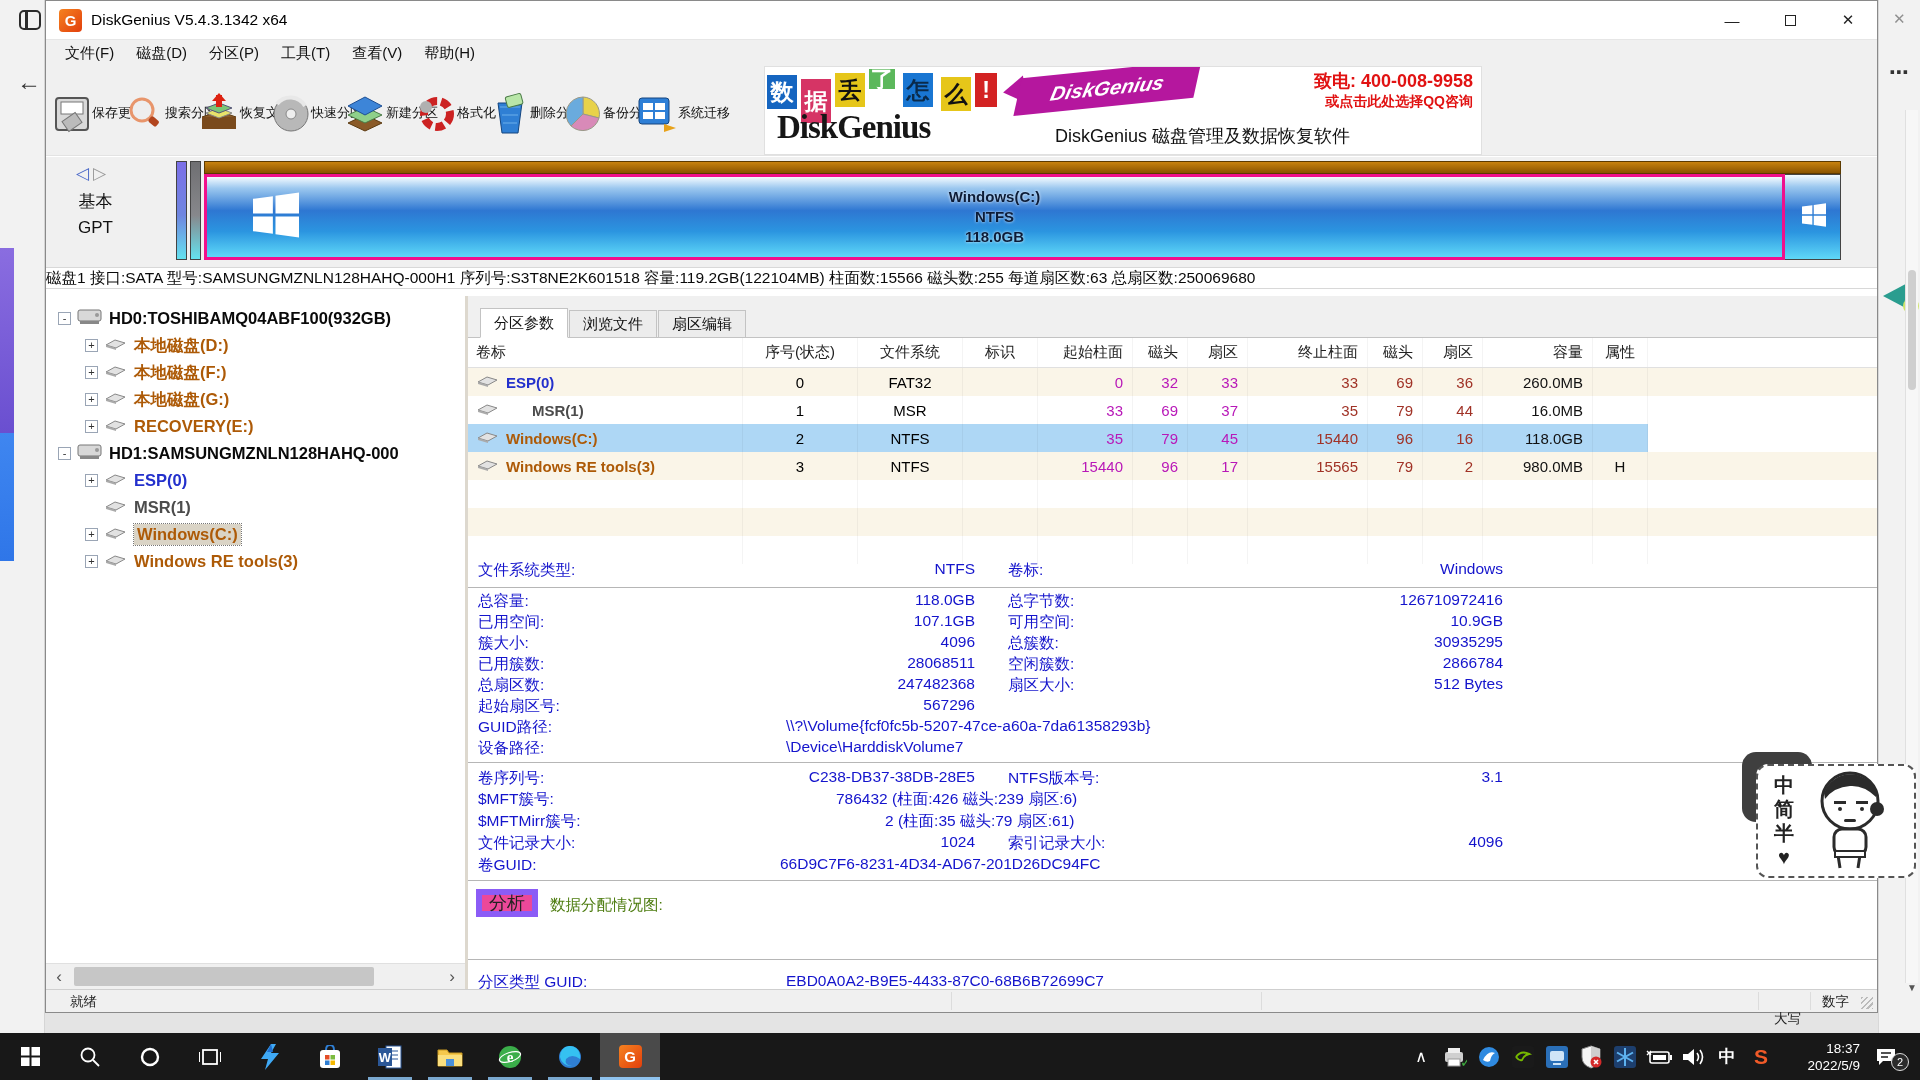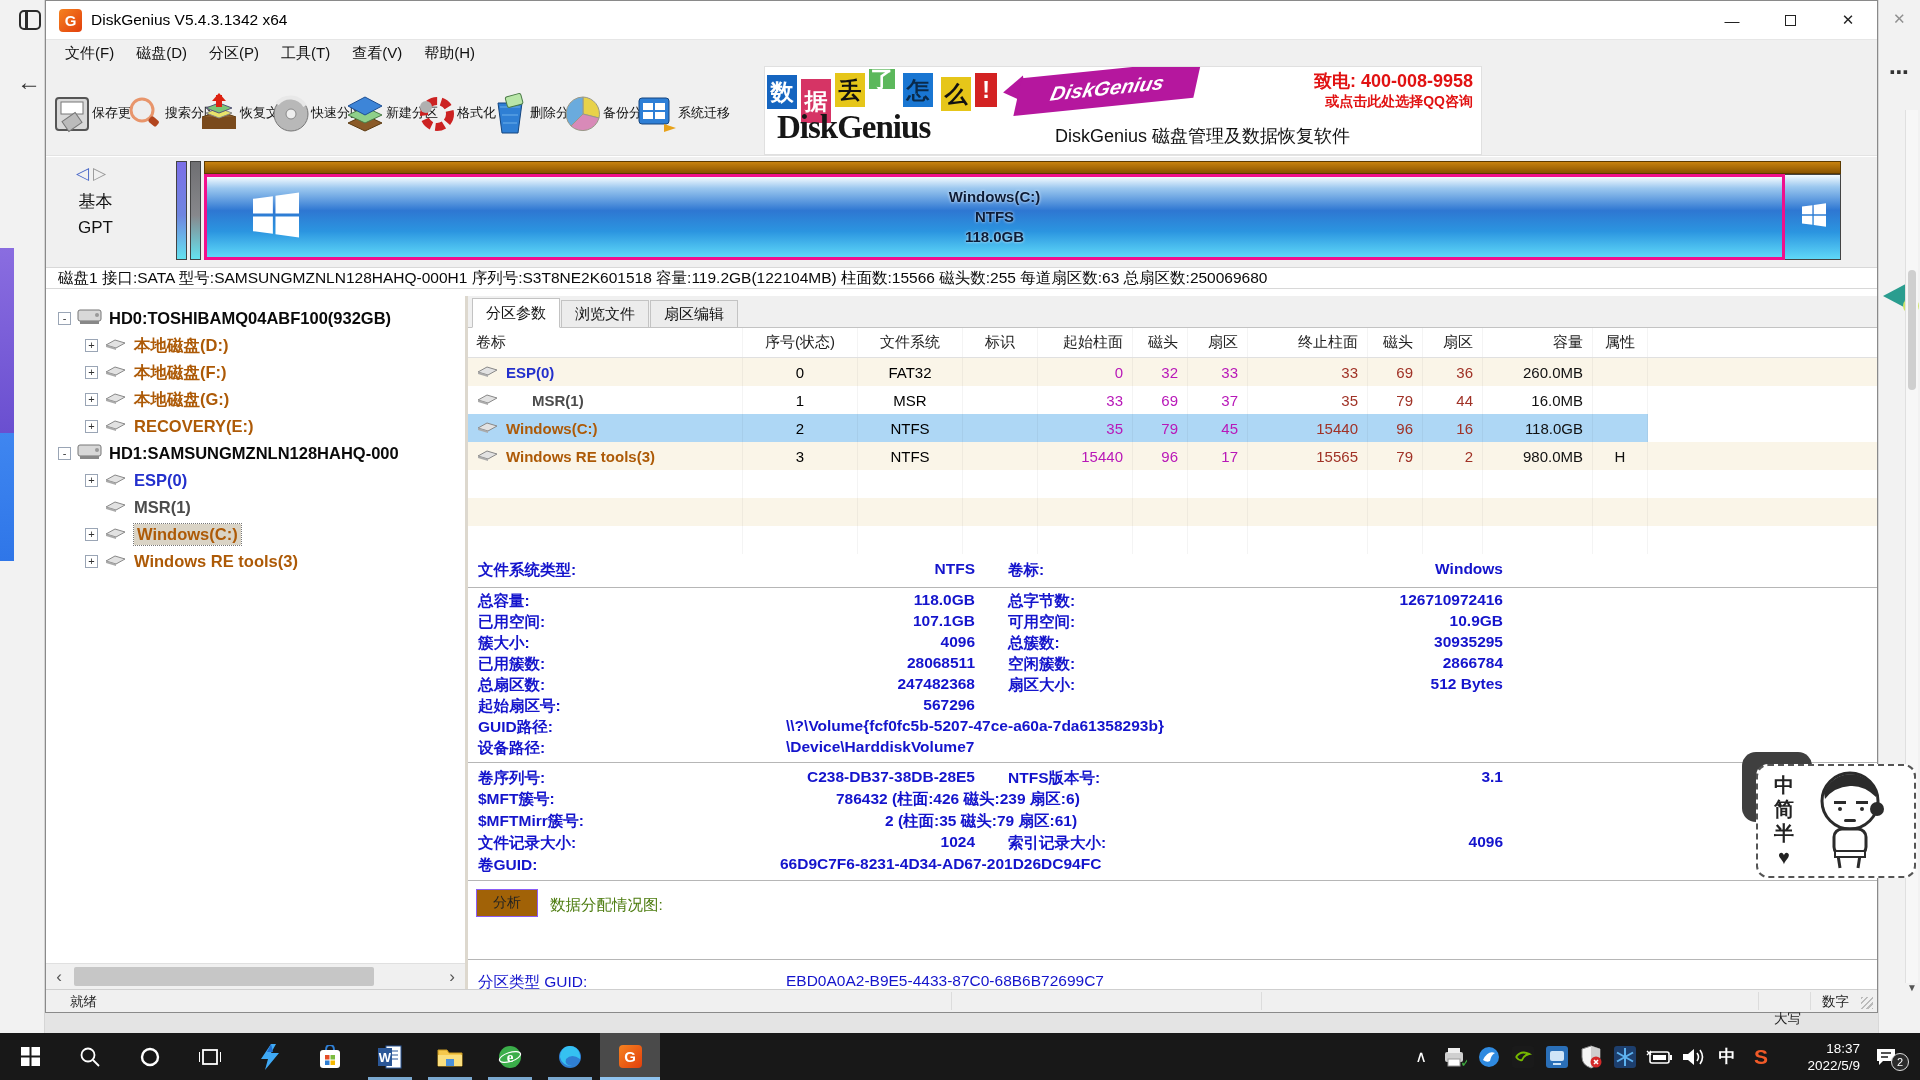--- a/index.html
+++ b/index.html
@@ -64,69 +64,69 @@
 .disk-col { flex:1; display:flex; flex-direction:column; }
 .disk-head { height:13px; background:linear-gradient(180deg,#c8820f,#8a5400); border:1px solid #5c3a00; }
 .part-row { flex:1; display:flex; }
 .p-win { flex:1; border:3px solid #f0108c; position:relative; background:linear-gradient(180deg,#f4fbff 0%,#9cc8ef 14%,#2e77d2 42%,#2b95e0 68%,#5fd8f8 100%); display:flex; align-items:center; justify-content:center; }
 .p-win-text { text-align:center; font-size:15px; font-weight:bold; color:#0c1c38; line-height:20px; text-shadow:0 0 3px rgba(255,255,255,.9); }
 .winlogo-l { position:absolute; left:46px; top:50%; transform:translateY(-50%); }
 .winlogo-r { position:absolute; right:14px; top:50%; transform:translateY(-50%); }
 .p-re { width:56px; border:1px solid #444; border-left:none; position:relative; background:linear-gradient(180deg,#f4fbff 0%,#9cc8ef 14%,#2e77d2 42%,#2b95e0 68%,#5fd8f8 100%); }
 
 
-.disk-info { position:absolute; left:0; top:266px; width:100%; height:22px; background:#fff; border-top:1px solid #d8d8d8; border-bottom:1px solid #d8d8d8; display:flex; align-items:center; padding-left:12px; font-size:15.5px; color:#0a0a0a; }
+.disk-info { position:absolute; left:0; top:266px; width:100%; height:22px; background:#fff; border-top:1px solid #d8d8d8; border-bottom:1px solid #d8d8d8; display:flex; align-items:center; font-size:15.5px; color:#0a0a0a; }
 
 
 .content { position:absolute; left:0; top:295px; right:0; bottom:23px; display:flex; }
 .tree-panel { width:422px; background:#fff; border-right:3px solid #ddd8ce; position:relative; padding-top:9px; }
 .titem { height:27px; display:flex; align-items:center; font-size:16.5px; font-weight:bold; white-space:nowrap; }
 .exp { width:13px; height:13px; border:1px solid #9aa5b5; background:#fff; color:#333; font-size:11px; line-height:10px; text-align:center; margin-right:6px; flex:none; font-weight:normal; }
 .ind0 { padding-left:12px; } .ind1 { padding-left:39px; }
 .tico { margin-right:7px; flex:none; }
 .c-black{color:#0a0a0a;} .c-brown{color:#ad5a07;} .c-blue{color:#2330cc;} .c-gray{color:#4c4c4c;gap:26px;}
 .tsel { background:#dad4c6; outline:1px dotted #777; padding:1px 3px; }
 .tree-hscroll { position:absolute; left:0; right:0; bottom:0; height:26px; background:#f0f0f0; display:flex; border-top:1px solid #e0e0e0; }
 .hs-btn { width:26px; height:100%; display:flex; align-items:center; justify-content:center; color:#555; font-size:17px; background:#f0f0f0; }
 .hs-track { flex:1; position:relative; }
 .hs-thumb { position:absolute; left:2px; top:3px; width:300px; height:19px; background:#c6c6c6; border-radius:2px; }
 
 .right-panel { flex:1; background:#fff; position:relative; overflow:hidden; }
 
-.tabs { height:32px; background:#f0f0f0; display:flex; align-items:flex-end; padding-left:4px; border-bottom:1px solid #c3c3c3; }
+.tabs { height:42px; background:#f0f0f0; display:flex; align-items:flex-end; padding-left:12px; border-bottom:1px solid #c3c3c3; }
 .tab { height:27px; padding:0 13px; font-size:15px; color:#111; display:flex; align-items:center; border:1px solid #c3c3c3; border-bottom:none; background:#ececec; margin-right:1px; }
 .tab.active { background:#fff; height:30px; margin-bottom:-1px; border-bottom:1px solid #fff; }
 
 
 .thead { height:30px; display:flex; align-items:center; font-size:15px; color:#222; border-bottom:1px solid #e0e0e0; }
 .trow { height:28px; display:flex; align-items:center; font-size:15px; }
 .cell { height:100%; display:flex; align-items:center; border-right:1px solid rgba(0,0,0,0.045); }
 .c1{width:275px; padding-left:8px;} .c2{width:115px; justify-content:center;}
 .c3{width:105px; justify-content:center;} .c4{width:75px; justify-content:center;}
 .c5{width:95px;} .c6{width:55px;} .c7{width:60px;} .c8{width:120px;}
 .c9{width:55px;} .c10{width:60px;} .c11{width:110px;} .c12{width:55px; justify-content:center;}
 .num { justify-content:flex-end; padding-right:9px; }
 .r-cream { background:#faf5e8; } .r-white { background:#fff; }
 .sel .cell { background:#aed7f5; }
 .pname { font-weight:bold; display:flex; align-items:center; }
 .pname .tico { margin:0 7px 0 0; }
 .start-v { color:#b818b8; } .end-v { color:#a03226; } .cap-v { color:#111; } .attr-v { color:#111; }
 
 
 .details { position:absolute; left:0; right:0; top:258px; bottom:0; font-size:15.5px; color:#1414cc; overflow:hidden; }
-.drow { position:relative; height:21px;font-weight:bold; }
+.drow { position:relative; height:21px; }
 .drow.tall { height:30px; padding-top:6px; }
 .dl { position:absolute; left:10px; }
 .dv { position:absolute; left:10px; width:497px; text-align:right; }
 .drl { position:absolute; left:540px; }
 .drv { position:absolute; left:540px; width:495px; text-align:right; }
 .dsep { border-top:1px solid #b6b6b6; margin:3px 0 3px 0; }
 .free-l { position:absolute; }
 .analyze-row { height:38px; position:relative; padding-top:7px; }
-.analyze-btn { position:absolute; left:8px; top:5px; width:62px; height:28px; background:#a16207; border:1px solid #8b5cf6; font-size:14px; color:#222; display:flex; align-items:center; justify-content:center; }
+.analyze-btn { position:absolute; left:8px; top:5px; width:62px; height:28px; background:#ec4899; border:6px solid #8b5cf6; font-size:18px; color:#222; display:flex; align-items:center; justify-content:center; }
 .alloc-label { position:absolute; left:82px; top:11px; color:#4d7c0f; }
 .alloc-gap { height:34px; }
 .pguid-row { position:relative; height:30px; padding-top:9px; }
 
 
 .statusbar { position:absolute; left:0; bottom:0; width:100%; height:23px; background:#f0f0f0; border-top:1px solid #cfcfcf; font-size:13.5px; color:#222; }
 .sb-ready { position:absolute; left:24px; top:3px; }
 .sb-div { position:absolute; top:2px; bottom:2px; width:1px; background:#dcdcdc; }
 .sb-caps { position:absolute; right:76px; top:20px; }
 .sb-num { position:absolute; right:28px; top:3px; }

